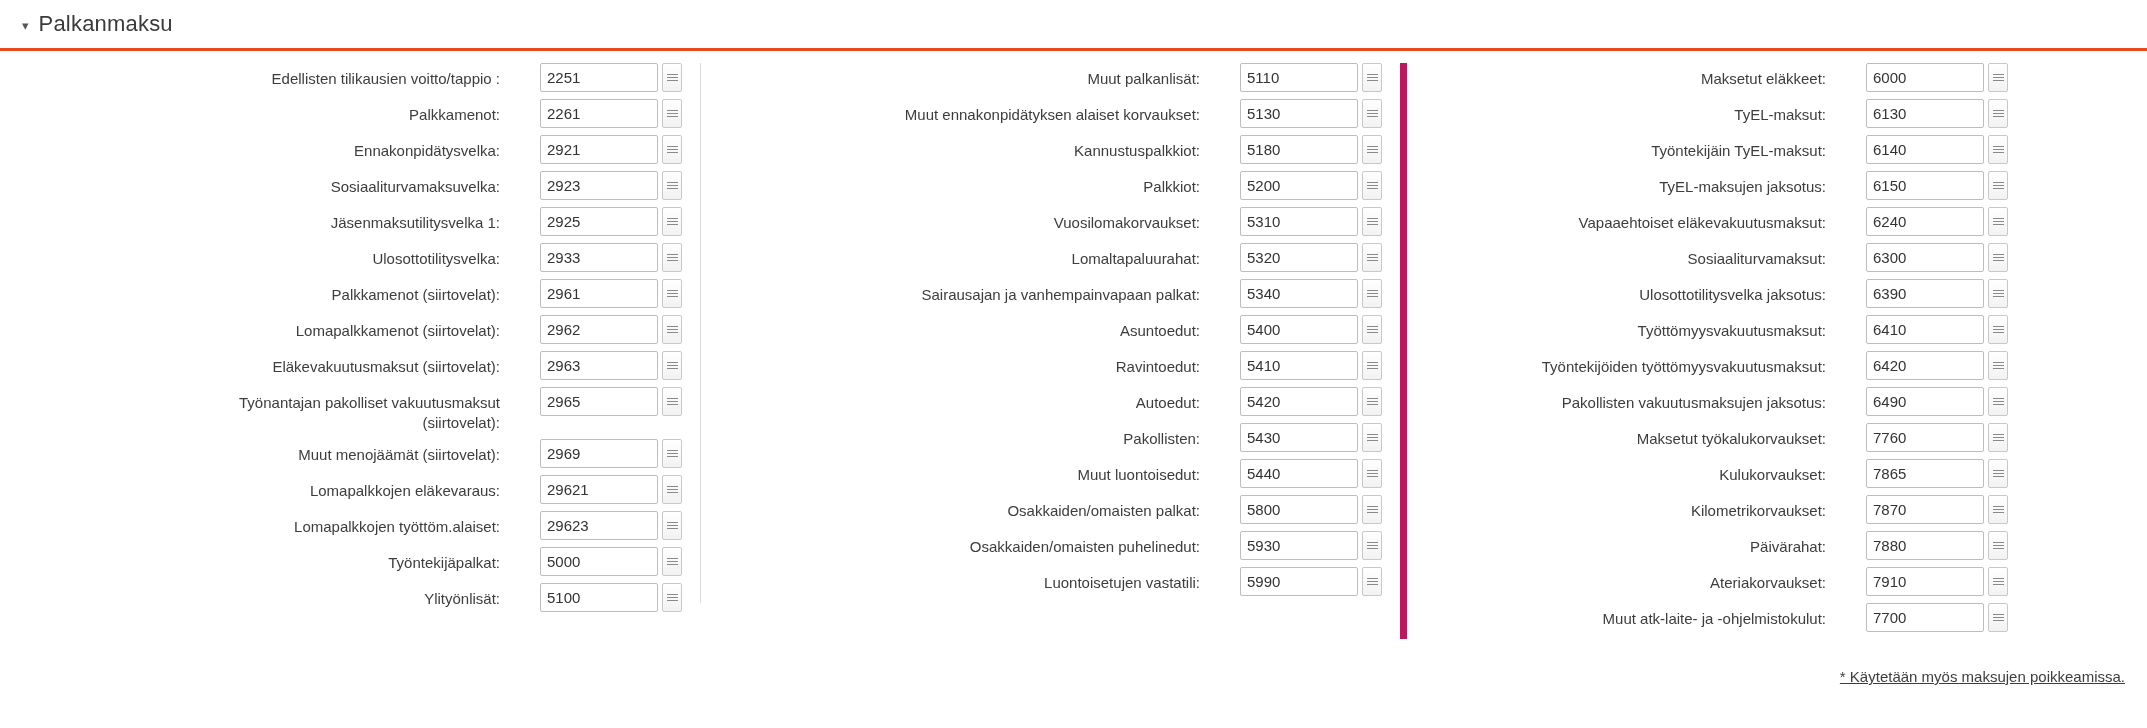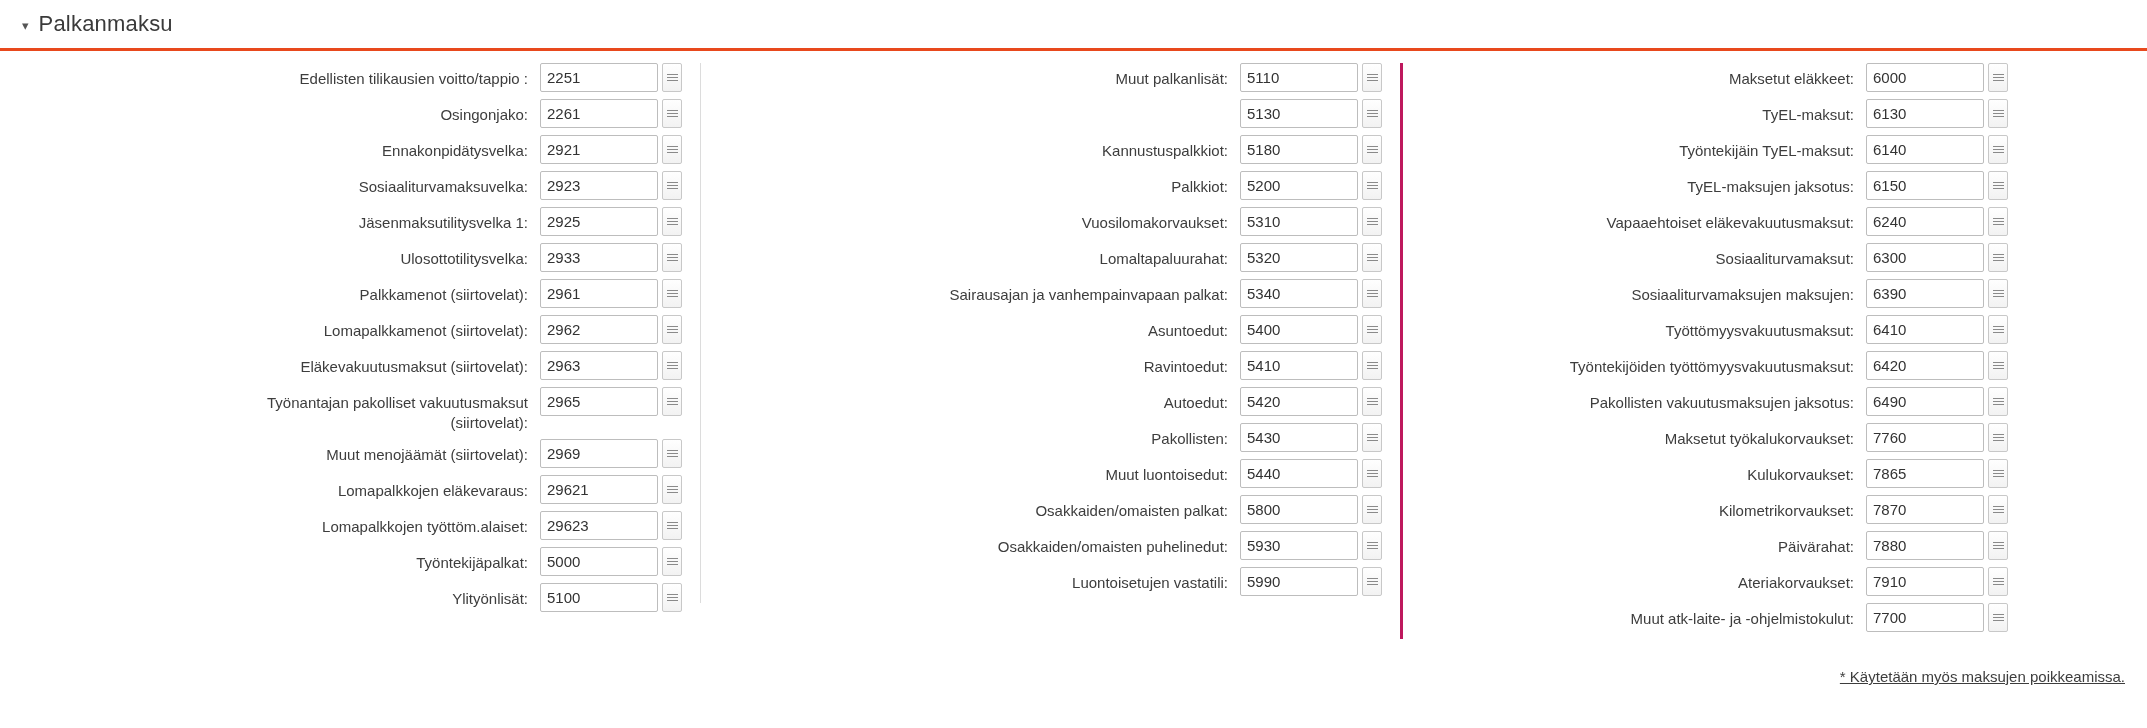--- a/index.html
+++ b/index.html
@@ -47,21 +47,21 @@
     align-items: flex-start;
     padding-top: 12px;
   }
 
   .col {
     box-sizing: border-box;
     padding: 0 18px 0 0;
   }
   .col-1 { width: 700px; }
   .col-2 { width: 700px; border-left: 1px solid #dcdcdc; padding-left: 0; }
-  .col-3 { width: 626px; border-left: 3px solid #be185d; padding-left: 8px; }
+  .col-3 { width: 626px; border-left: 7px solid #be185d; padding-left: 8px; }
 
   .row {
     display: flex;
     align-items: flex-start;
     justify-content: flex-end;
     margin-bottom: 7px;
   }
 
   .row-label {
     font-size: 15px;
@@ -72,20 +72,21 @@
     line-height: 1.3;
     white-space: pre-line;
   }
   .col-1 .row-label { width: 330px; }
   .col-2 .row-label { width: 350px; }
   .col-3 .row-label { width: 400px; }
 
   .field {
     display: flex;
     align-items: center;
+    margin-left: 28px;
   }
 
   .field input {
     box-sizing: border-box;
     height: 29px;
     border: 1px solid #bdbdbd;
     border-radius: 2px;
     background: #ffffff;
     font-family: "Liberation Sans", sans-serif;
     font-size: 15px;
@@ -152,21 +153,21 @@
         <div class="field">
           <input type="text" value="2251" style="">
           <button class="picker-btn">
               <span></span>
               <span></span>
               <span></span>
             </button>
         </div>
       </div>
       <div class="row">
-        <div class="row-label">Osingonjako:</div>
+        <div class="row-label">Palkkamenot:</div>
         <div class="field">
           <input type="text" value="2261" style="">
           <button class="picker-btn">
               <span></span>
               <span></span>
               <span></span>
             </button>
         </div>
       </div>
       <div class="row">
@@ -320,20 +321,21 @@
         <div class="field">
           <input type="text" value="5110" style="">
           <button class="picker-btn">
               <span></span>
               <span></span>
               <span></span>
             </button>
         </div>
       </div>
       <div class="row">
+        <div class="row-label">Muut ennakonpidätyksen alaiset korvaukset:</div>
         <div class="field">
           <input type="text" value="5130" style="">
           <button class="picker-btn">
               <span></span>
               <span></span>
               <span></span>
             </button>
         </div>
       </div>
       <div class="row">
@@ -542,21 +544,21 @@
         <div class="field">
           <input type="text" value="6300" style="">
           <button class="picker-btn">
               <span></span>
               <span></span>
               <span></span>
             </button>
         </div>
       </div>
       <div class="row">
-        <div class="row-label">Sosiaaliturvamaksujen maksujen:</div>
+        <div class="row-label">Ulosottotilitysvelka jaksotus:</div>
         <div class="field">
           <input type="text" value="6390" style="">
           <button class="picker-btn">
               <span></span>
               <span></span>
               <span></span>
             </button>
         </div>
       </div>
       <div class="row">

